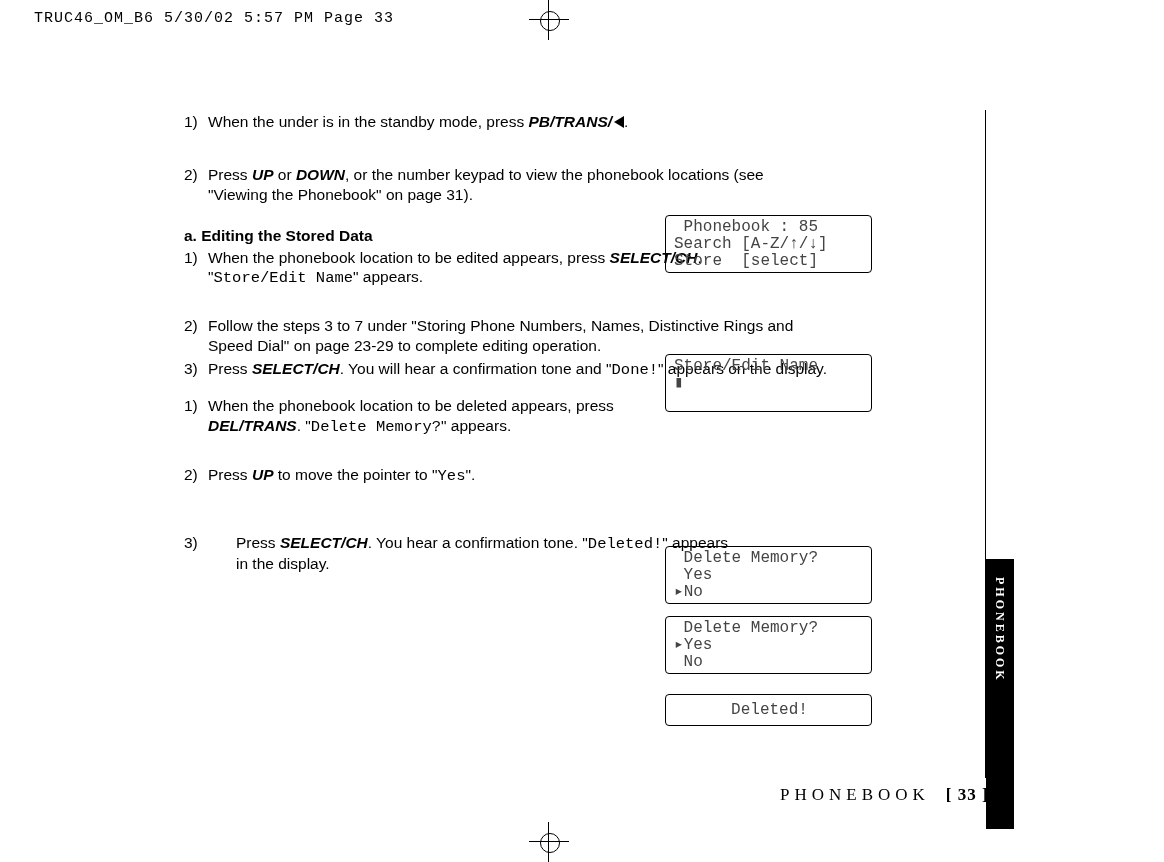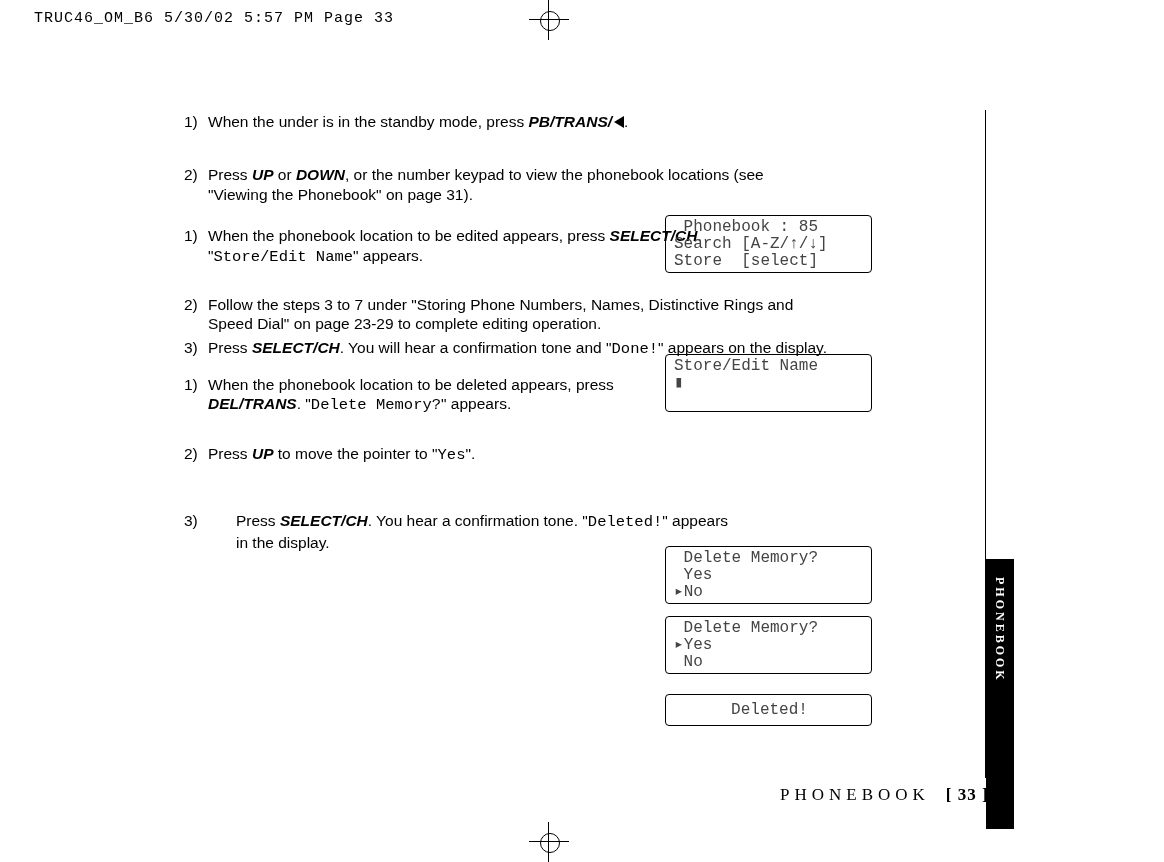--- a/index.html
+++ b/index.html
@@ -205,20 +205,21 @@
 
     <div class="step">
       <div class="n">2)</div>
       <div class="t" style="padding-right:240px;">
         <span>Press </span><span class="bi">UP</span><span> or </span><span class="bi">DOWN</span><span>, or the number keypad to view the phonebook locations (see "Viewing the Phonebook" on page 31).</span>
       </div>
     </div>
 
     <div class="gap-md"></div>
 
+    <div class="subhead">a. Editing the Stored Data</div>
     <div class="tight">
       <div class="step">
         <div class="n">1)</div>
         <div class="t" style="padding-right:300px;">
           <span>When the phonebook location to be edited appears, press </span><span class="bi">SELECT/CH</span><span>. "</span><span class="mono">Store/Edit Name</span><span>" appears.</span>
         </div>
       </div>
     </div>
 
     <div class="gap-lg"></div>

